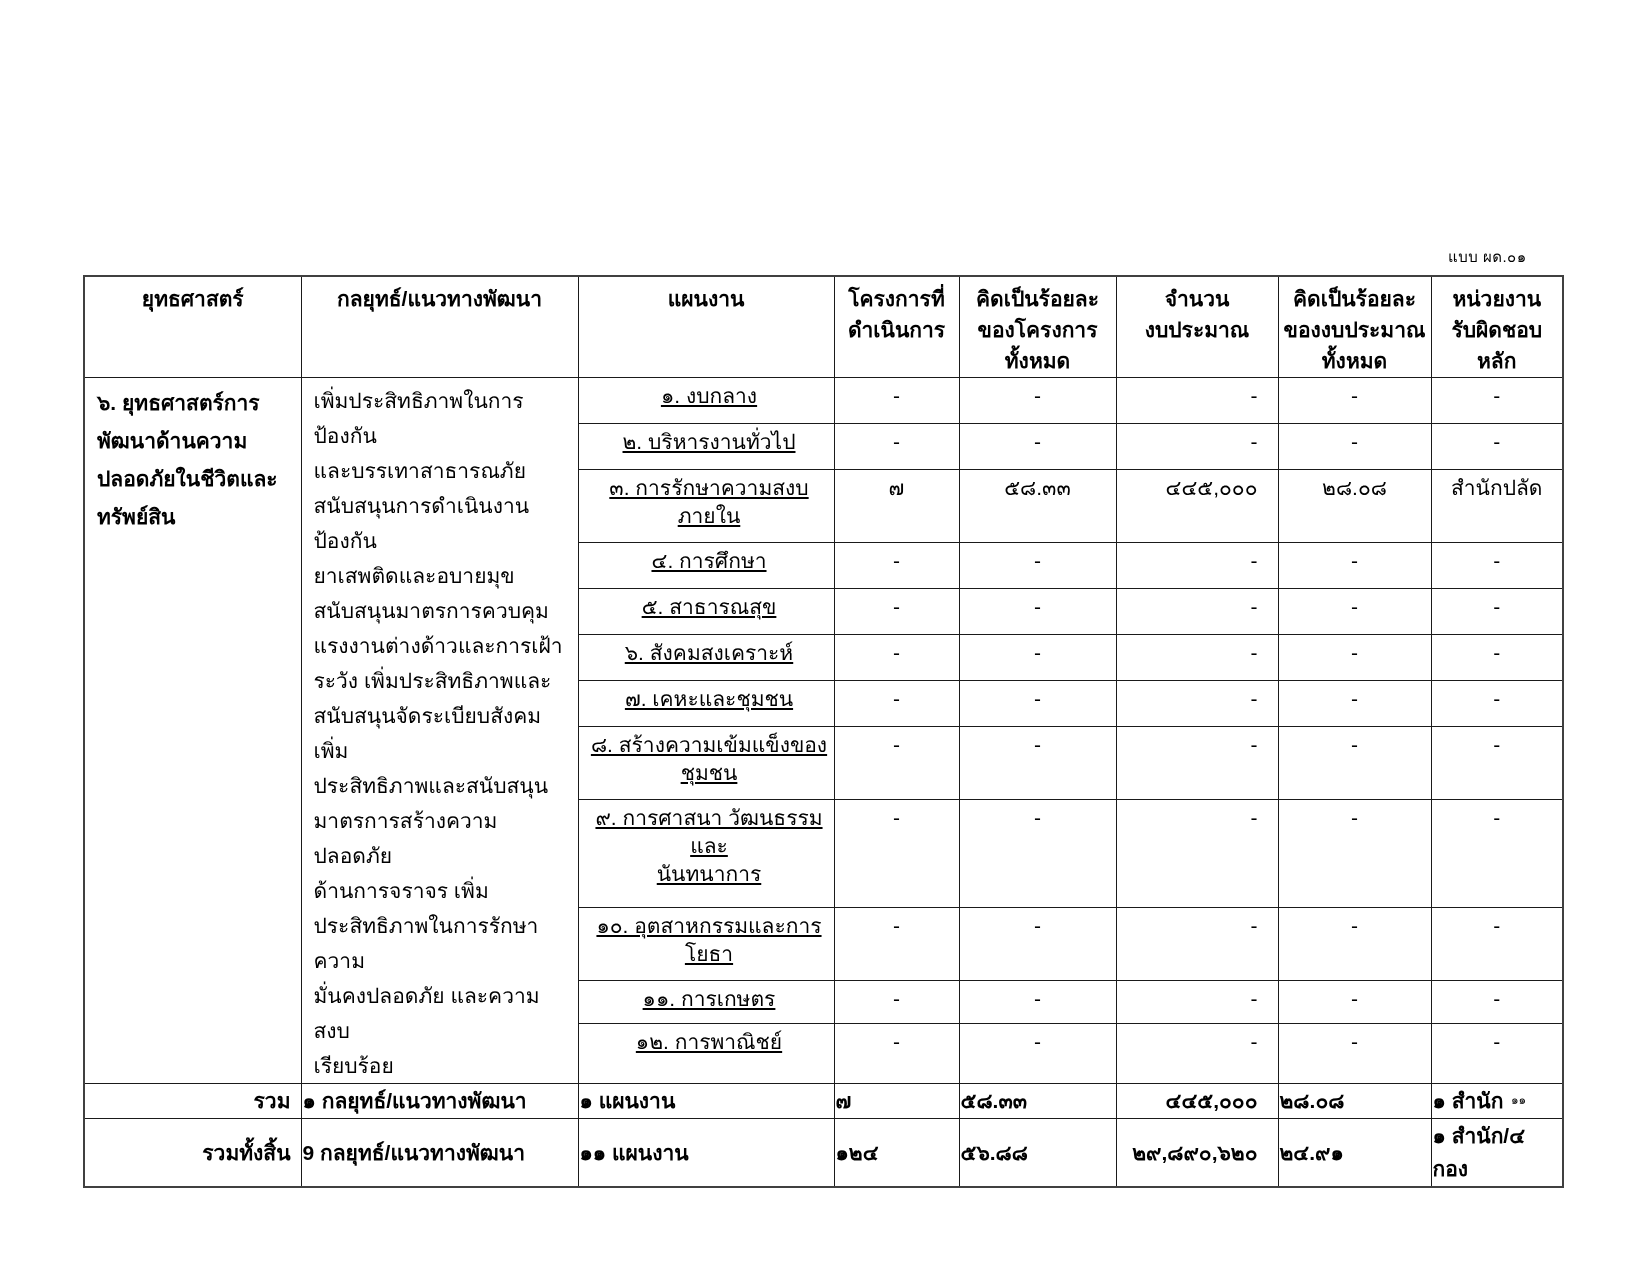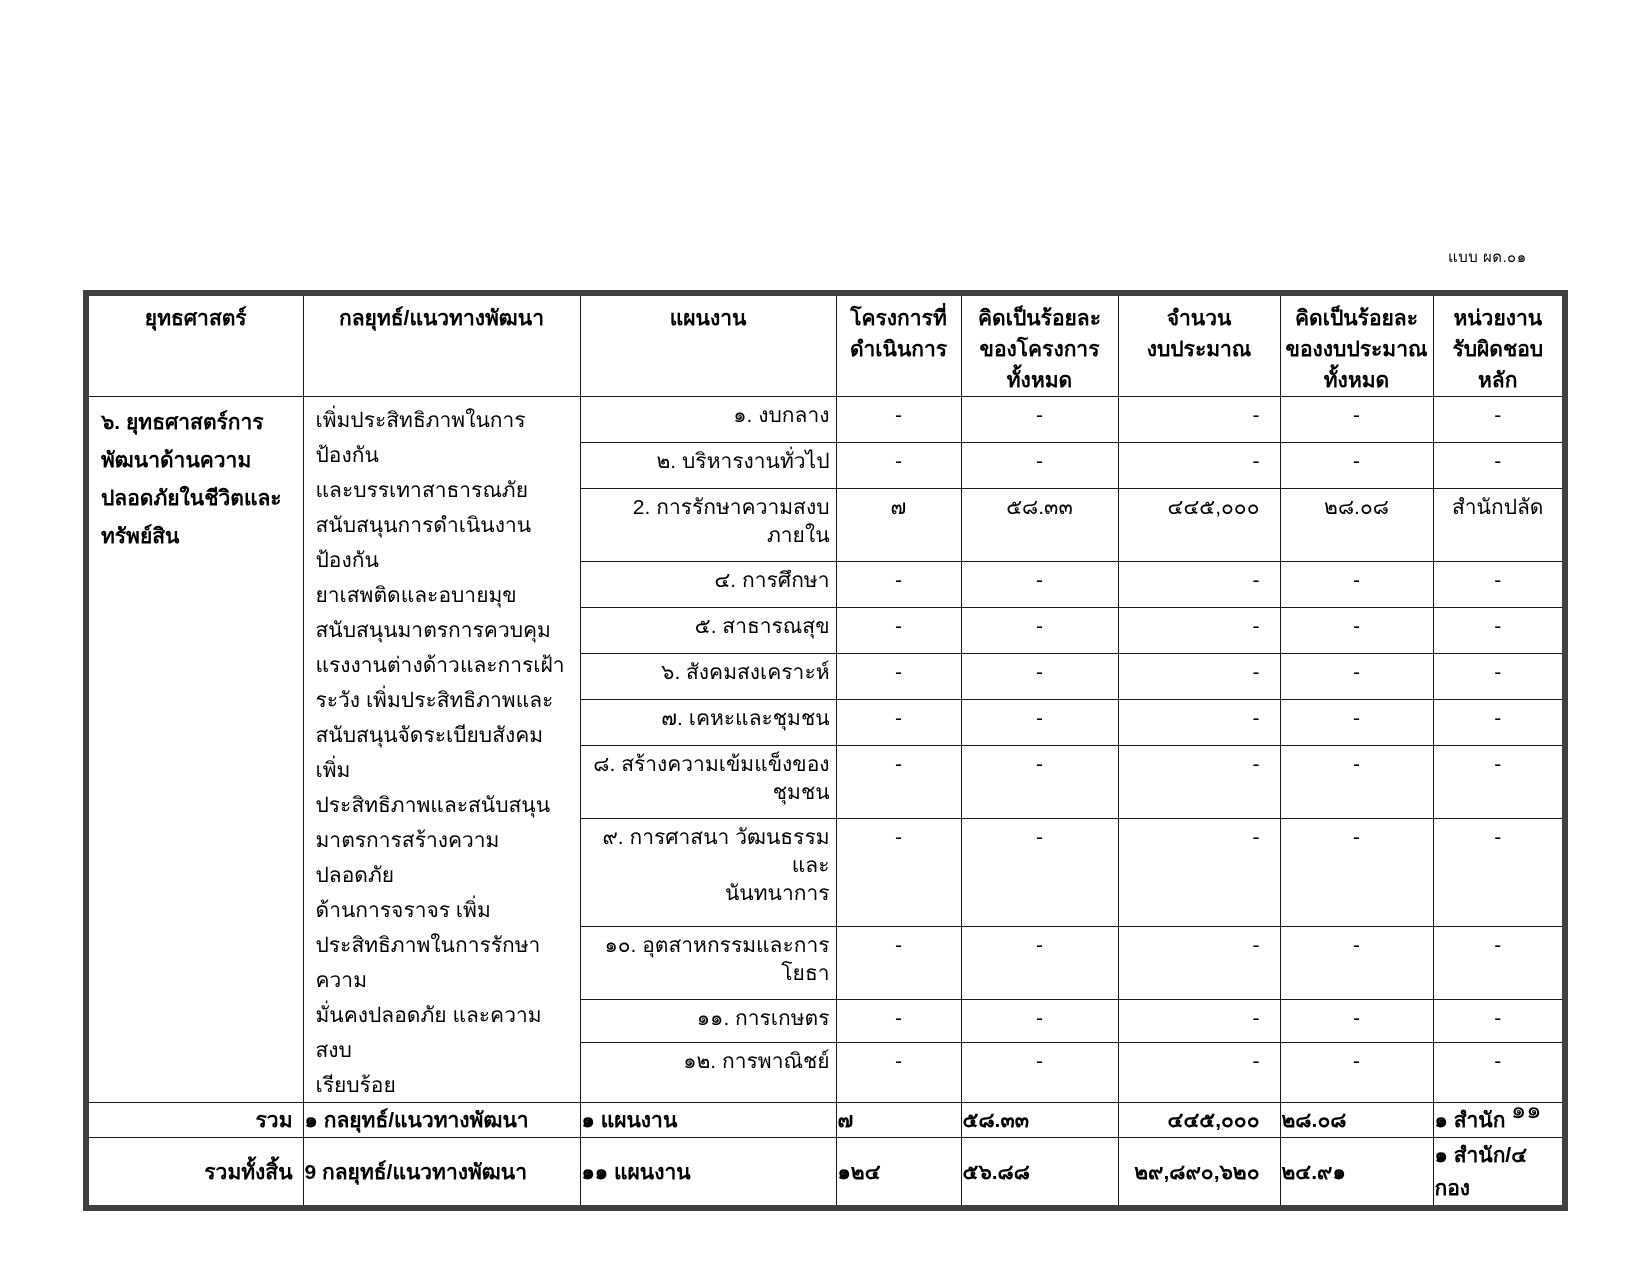--- a/index.html
+++ b/index.html
@@ -4,46 +4,46 @@
 <style>
   html,body{margin:0;padding:0;}
   body{
     width:1650px;height:1275px;background:#ffffff;color:#000;
     font-family:"Liberation Sans",sans-serif;position:relative;overflow:hidden;
   }
   .form-label{
     position:absolute;top:245px;left:1448px;font-size:15px;letter-spacing:.5px;
   }
   .page-number{
-    position:absolute;top:1090px;left:1511px;font-size:24px;
+    position:absolute;top:1090px;left:1511px;font-size:12px;
   }
   table.main{
-    position:absolute;left:83px;top:290px;width:1479px;
+    position:absolute;left:83px;top:275px;width:1479px;
     border-collapse:collapse;table-layout:fixed;
-    border:6px solid #404040;
+    border:2px solid #404040;
   }
   table.main th, table.main td{
     border:1px solid #1a1a1a;
     font-size:21px;
     overflow:hidden;
   }
   th{
     font-weight:bold;vertical-align:top;padding-top:6px;line-height:31px;
     white-space:pre-line;text-align:center;
   }
   .preline{white-space:pre-line;}
   .c-strategy{
     vertical-align:top;text-align:left;font-weight:bold;
     padding:6px 8px 8px 12px;line-height:38px;font-size:22px;
   }
   .c-tactic{
     vertical-align:top;text-align:left;
     padding:5px 2px 0 12px;line-height:35px;
   }
-  .c-plan{vertical-align:top;text-align:right;padding:4px 6px 0 12px;line-height:28px;}
+  .c-plan{vertical-align:top;text-align:center;padding:4px 6px 0 12px;line-height:28px;text-decoration:underline;}
   .c-num{vertical-align:top;text-align:center;padding-top:4px;line-height:28px;}
   .c-budget{vertical-align:top;text-align:right;padding:4px 20px 0 0;line-height:28px;}
   tr.sum td{font-weight:bold;vertical-align:middle;padding-top:0;}
   tr.sum .c-label{text-align:right;padding-right:10px;}
   tr.sum .c-center{}
   tr.sum .c-budget{vertical-align:middle;}
 </style>
 </head>
 <body>
 
@@ -107,21 +107,21 @@
   </tr>
   <tr style="height:38px">
     <td class="c-plan">๒. บริหารงานทั่วไป</td>
     <td class="c-num">-</td>
     <td class="c-num">-</td>
     <td class="c-budget">-</td>
     <td class="c-num">-</td>
     <td class="c-num">-</td>
   </tr>
   <tr style="height:38px">
-    <td class="c-plan">2. การรักษาความสงบภายใน</td>
+    <td class="c-plan">๓. การรักษาความสงบภายใน</td>
     <td class="c-num">๗</td>
     <td class="c-num">๕๘.๓๓</td>
     <td class="c-budget">๔๔๕,๐๐๐</td>
     <td class="c-num">๒๘.๐๘</td>
     <td class="c-num">สำนักปลัด</td>
   </tr>
   <tr style="height:38px">
     <td class="c-plan">๔. การศึกษา</td>
     <td class="c-num">-</td>
     <td class="c-num">-</td>

